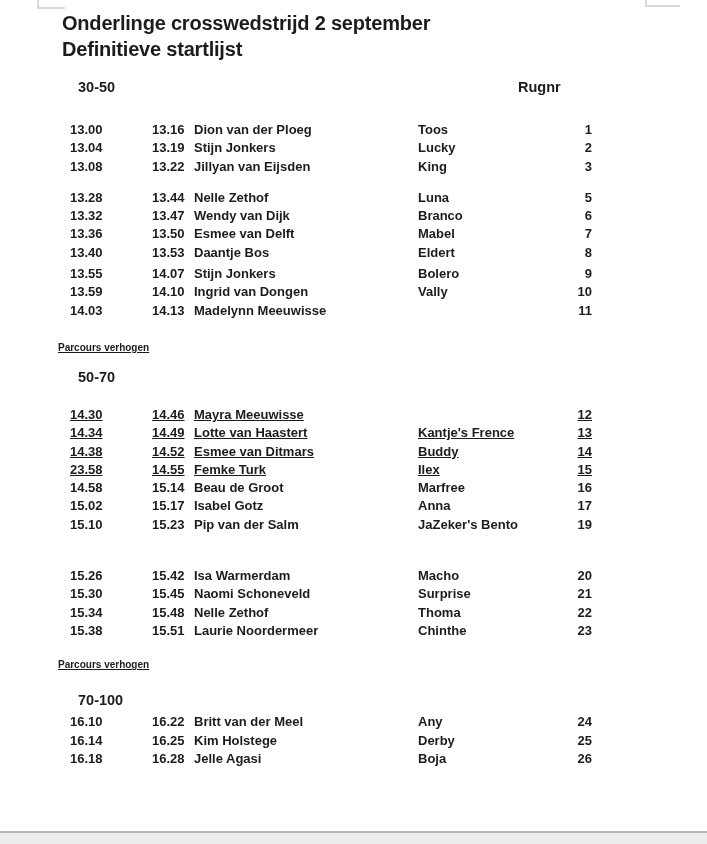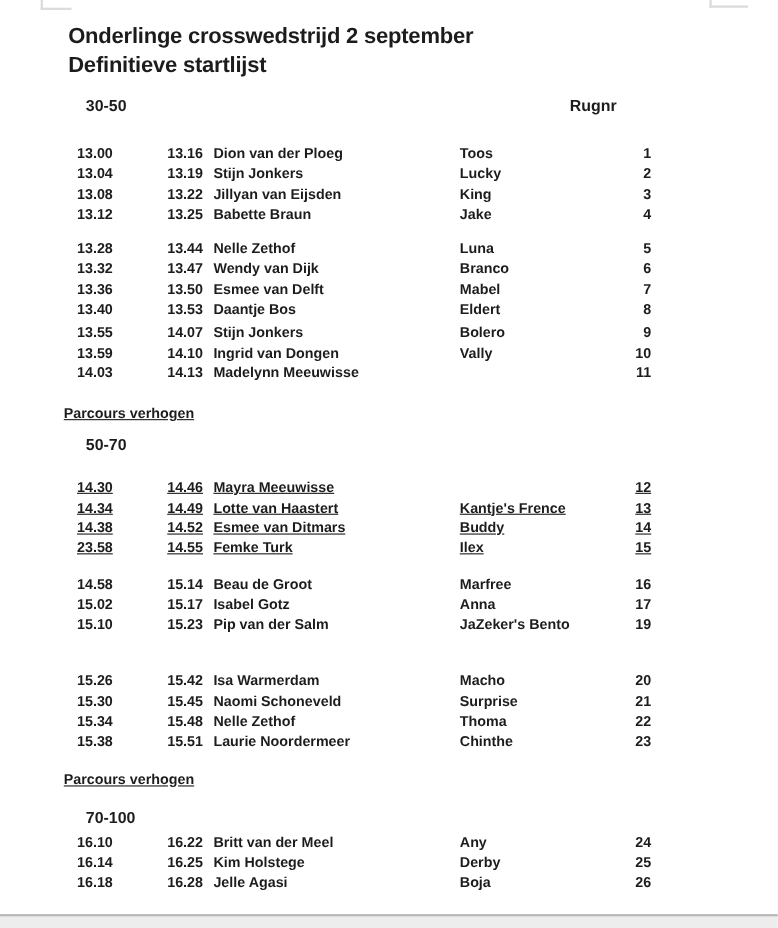--- a/index.html
+++ b/index.html
@@ -16,46 +16,46 @@
   
   .corner-mark {
     position: absolute; top: 0;
     border-left: 2px solid #dadada;
     border-bottom: 2px solid #dadada;
   }
   .corner-left  { left: 37px;  width: 26px; height: 7px; }
   .corner-right { left: 645px; width: 33px; height: 5px; }
 
   .title-line { margin-left: 62px; font-size: 20px; line-height: 26px; font-weight: 700; letter-spacing: -0.2px; }
-  .title-1 { padding-top: 20px; }
+  .title-1 { padding-top: 10px; }
 
   .section { position: relative; }
   .sec-header { position: relative; margin-left: 78px; font-size: 14.5px; font-weight: 700; line-height: 16px; }
   .sec-header .rugnr { position: absolute; left: 440px; top: 0; }
 
   .group { margin-left: 70px; }
   .row { display: flex; height: 18.3px; line-height: 18.3px; font-size: 13px; font-weight: 700; white-space: nowrap; }
   .c-t1    { width: 82px;  }
   .c-t2    { width: 42px;  }
   .c-name  { width: 224px; }
   .c-horse { width: 124px; }
   .c-nr    { width: 50px; text-align: right; }
 
-  .note { margin-left: 58px; font-size: 13px; font-weight: 700; line-height: 18px; text-decoration: underline; width: fit-content; }
+  .note { margin-left: 58px; font-size: 10px; font-weight: 700; line-height: 18px; text-decoration: underline; width: fit-content; }
 
   
   .s0 .sec-header { margin-top: 17px; }
   .s0 .g0 { margin-top: 26px; }
   .s0 .g1 { margin-top: 13px; }
   .s0 .g2 { margin-top: 3px; }
   .s0 .note { margin-top: 19px; }
 
   .s1 .sec-header { margin-top: 12px; }
   .s1 .g0 { margin-top: 21px; text-decoration: underline; }
-  .s1 .g1 { margin-top: 15px; }
+  .s1 .g1 { }
   .s1 .g2 { margin-top: 33px; }
   .s1 .note { margin-top: 16px; }
 
   .s2 .sec-header { margin-top: 18px; }
   .s2 .g0 { margin-top: 5px; }
 
   .bottom-band {
     position: absolute; left: 0; right: 0; bottom: 0;
     height: 11px; background: #ededed;
     border-top: 2px solid #b9b9b9;
@@ -94,27 +94,20 @@
     <span class="c-horse">Lucky</span>
     <span class="c-nr">2</span>
   </div>
             <div class="row">
     <span class="c-t1">13.08</span>
     <span class="c-t2">13.22</span>
     <span class="c-name">Jillyan van Eijsden</span>
     <span class="c-horse">King</span>
     <span class="c-nr">3</span>
   </div>
-            <div class="row">
-    <span class="c-t1">13.12</span>
-    <span class="c-t2">13.25</span>
-    <span class="c-name">Babette Braun</span>
-    <span class="c-horse">Jake</span>
-    <span class="c-nr">4</span>
-  </div>
           </div>
           <div class="group g1">
             <div class="row">
     <span class="c-t1">13.28</span>
     <span class="c-t2">13.44</span>
     <span class="c-name">Nelle Zethof</span>
     <span class="c-horse">Luna</span>
     <span class="c-nr">5</span>
   </div>
             <div class="row">

